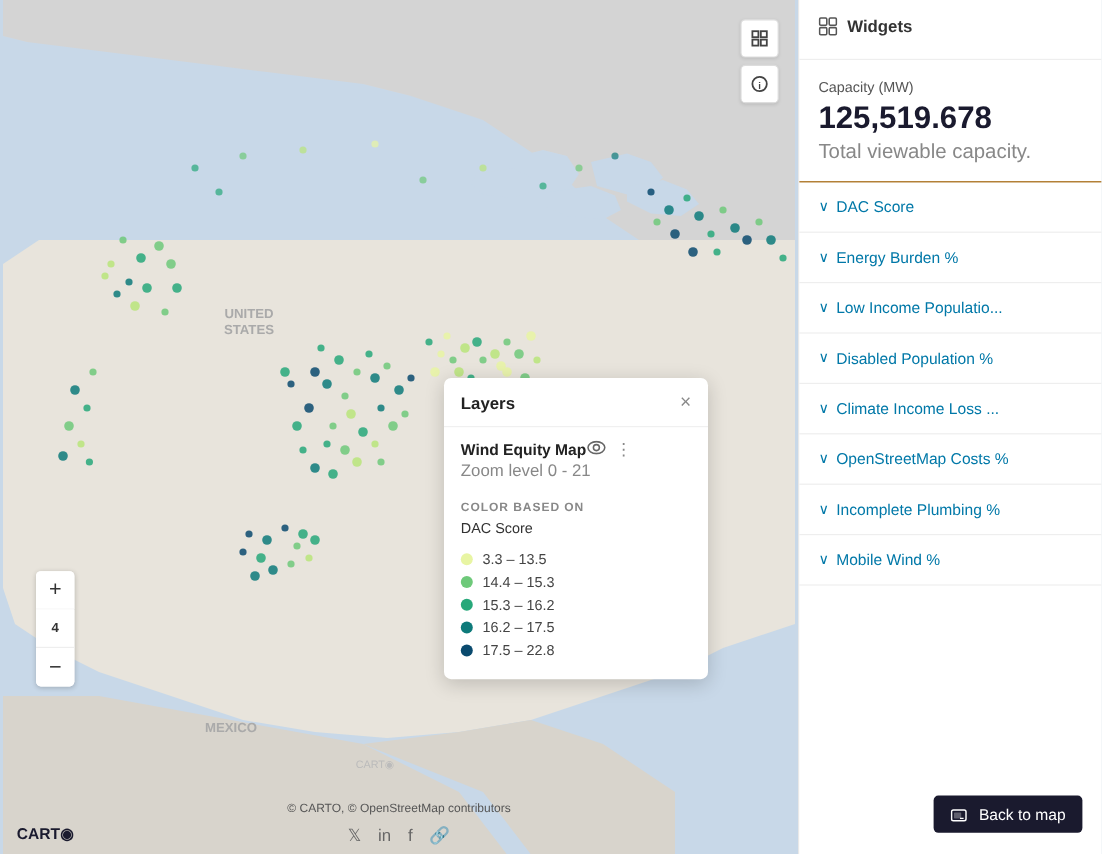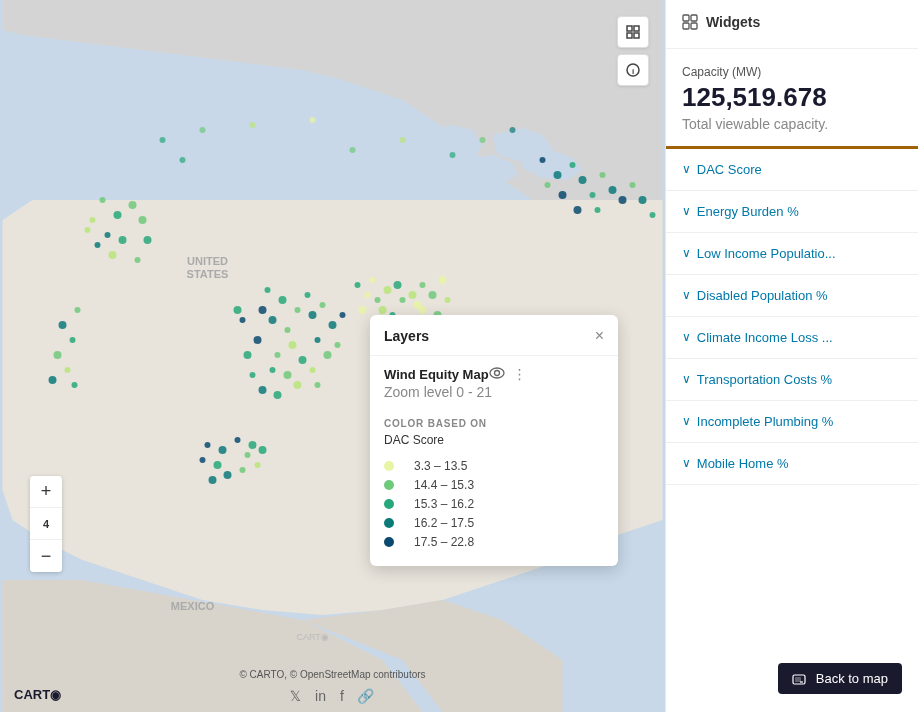--- a/index.html
+++ b/index.html
@@ -27,52 +27,52 @@
     .carto-logo { position: absolute; bottom: 10px; left: 14px; display: flex; align-items: center; gap: 4px; font-size: 13px; font-weight: 700; color: #1a1a2e; }
 
     
     .attribution { position: absolute; bottom: 32px; right: 0; left: 0; text-align: center; font-size: 10px; color: #555; }
 
     
     .social-bar { position: absolute; bottom: 8px; left: 50%; transform: translateX(-50%); display: flex; gap: 14px; }
     .social-icon { color: #666; font-size: 14px; cursor: pointer; }
 
     
-    .layers-panel { position: absolute; left: 370px; top: 315px; background: white; border-radius: 6px; box-shadow: 0 4px 16px rgba(0,0,0,0.18); width: 248px; z-index: 10; }
+    .layers-panel { position: absolute; left: 370px; top: 315px; background: white; border-radius: 6px; box-shadow: 0 4px 16px rgba(0,0,0,0.18); width: 220px; z-index: 10; }
     .layers-header { display: flex; align-items: center; justify-content: space-between; padding: 12px 14px 10px; border-bottom: 1px solid #f0f0f0; }
     .layers-title { font-size: 14px; font-weight: 600; color: #222; }
     .layers-close { cursor: pointer; color: #888; font-size: 16px; background: none; border: none; }
 
     .layer-item { padding: 10px 14px; }
     .layer-name-row { display: flex; align-items: center; justify-content: flex-start; }
     .layer-name { font-size: 13px; font-weight: 600; color: #222; }
     .layer-actions { display: flex; gap: 8px; }
     .layer-action-btn { background: none; border: none; cursor: pointer; color: #888; font-size: 14px; }
     .layer-zoom { font-size: 14px; color: #888; margin-top: 2px; }
 
     .color-based-on { padding: 8px 14px 4px; }
     .color-label { font-size: 10px; color: #888; text-transform: uppercase; letter-spacing: 0.8px; font-weight: 700; margin-bottom: 4px; }
     .color-field { font-size: 12px; color: #333; font-weight: 500; margin-bottom: 8px; }
 
     .legend-items { padding: 0 14px 12px; }
-    .legend-item { display: flex; align-items: center; gap: 20px; margin-bottom: 5px; }
+    .legend-item { display: flex; align-items: center; gap: 8px; margin-bottom: 5px; }
     .legend-dot { width: 10px; height: 10px; border-radius: 50%; flex-shrink: 0; }
     .legend-label { font-size: 12px; color: #444; }
 
     
     .sidebar { width: 253px; background: white; border-left: 1px solid #e8e8e8; display: flex; flex-direction: column; overflow-y: auto; height: 712px; }
 
     .sidebar-header { padding: 14px 16px; border-bottom: 1px solid #eee; display: flex; align-items: flex-start; gap: 8px; }
     .widgets-icon { color: #666; }
     .widgets-title { font-size: 14px; font-weight: 600; color: #333; }
 
-    .capacity-section { padding: 16px 16px 14px; border-bottom: 3px solid #a16207; }
+    .capacity-section { padding: 16px 16px 14px; border-bottom: 1px solid #a16207; }
     .capacity-label { font-size: 12px; color: #555; font-weight: 500; margin-bottom: 4px; }
     .capacity-value { font-size: 26px; font-weight: 700; color: #1a1a2e; line-height: 1.1; }
-    .capacity-desc { font-size: 14px; color: #888; margin-top: 4px; }
+    .capacity-desc { font-size: 17px; color: #888; margin-top: 4px; }
 
     .widget-row { padding: 13px 16px; border-bottom: 1px solid #eee; display: flex; align-items: center; gap: 6px; cursor: pointer; }
     .widget-chevron { color: #0078a8; font-size: 12px; }
     .widget-name { font-size: 13px; color: #0078a8; font-weight: 500; }
 
     .back-to-map-btn { position: absolute; bottom: 18px; right: 16px; background: #1a1a2e; color: white; border: none; border-radius: 4px; padding: 8px 14px; font-size: 13px; font-weight: 500; cursor: pointer; display: flex; align-items: center; gap: 6px; z-index: 20; }
   </style>
 </head>
 <body>
 
@@ -347,29 +347,29 @@
         <div class="widget-row">
       <span class="widget-chevron">∨</span>
       <span class="widget-name">Disabled Population %</span>
     </div>
         <div class="widget-row">
       <span class="widget-chevron">∨</span>
       <span class="widget-name">Climate Income Loss ...</span>
     </div>
         <div class="widget-row">
       <span class="widget-chevron">∨</span>
-      <span class="widget-name">Transportation Costs %</span>
+      <span class="widget-name">OpenStreetMap Costs %</span>
     </div>
         <div class="widget-row">
       <span class="widget-chevron">∨</span>
       <span class="widget-name">Incomplete Plumbing %</span>
     </div>
         <div class="widget-row">
       <span class="widget-chevron">∨</span>
-      <span class="widget-name">Mobile Home %</span>
+      <span class="widget-name">Mobile Wind %</span>
     </div>
       </div>
 
   </div>
 
   <button class="back-to-map-btn">
     <span>
       <svg width="14" height="12" viewBox="0 0 14 12" fill="none" style="display:inline-block;vertical-align:middle;margin-right:4px">
         <rect x="1" y="1" width="12" height="9" rx="1.5" stroke="white" stroke-width="1.2" fill="none"></rect>
         <rect x="3" y="3" width="6" height="5" rx="0.5" fill="white" opacity="0.3"></rect>

